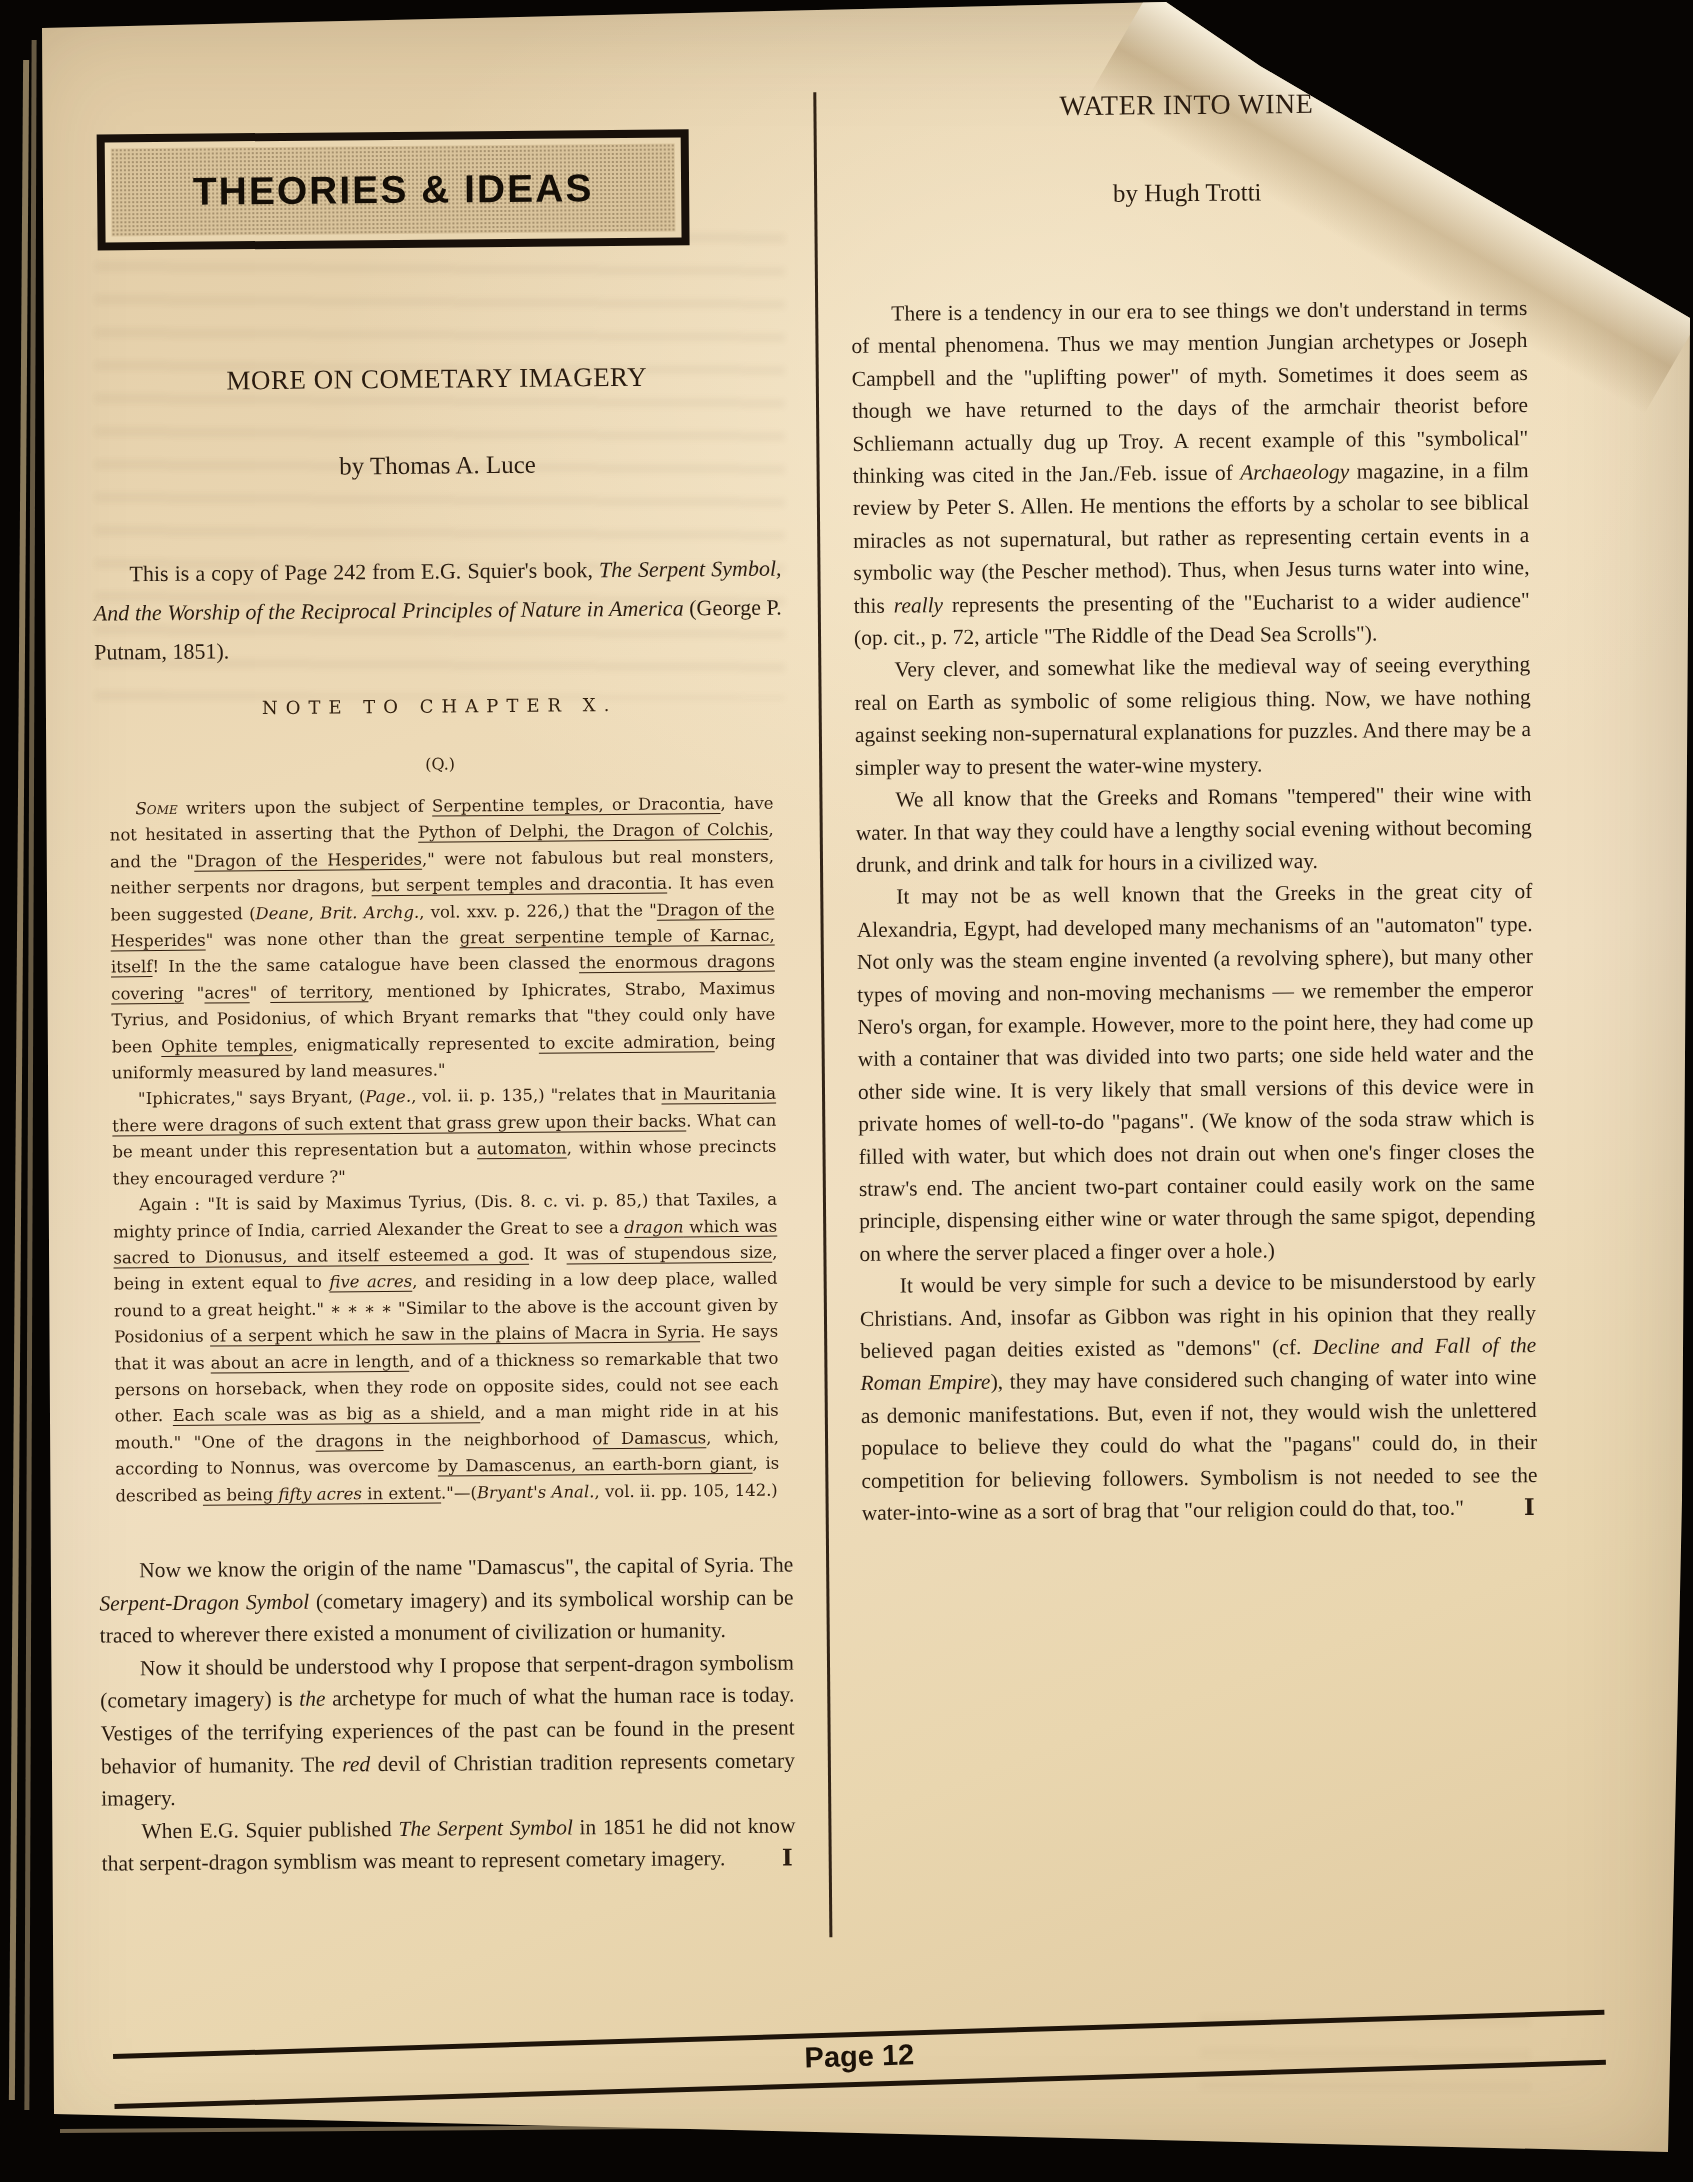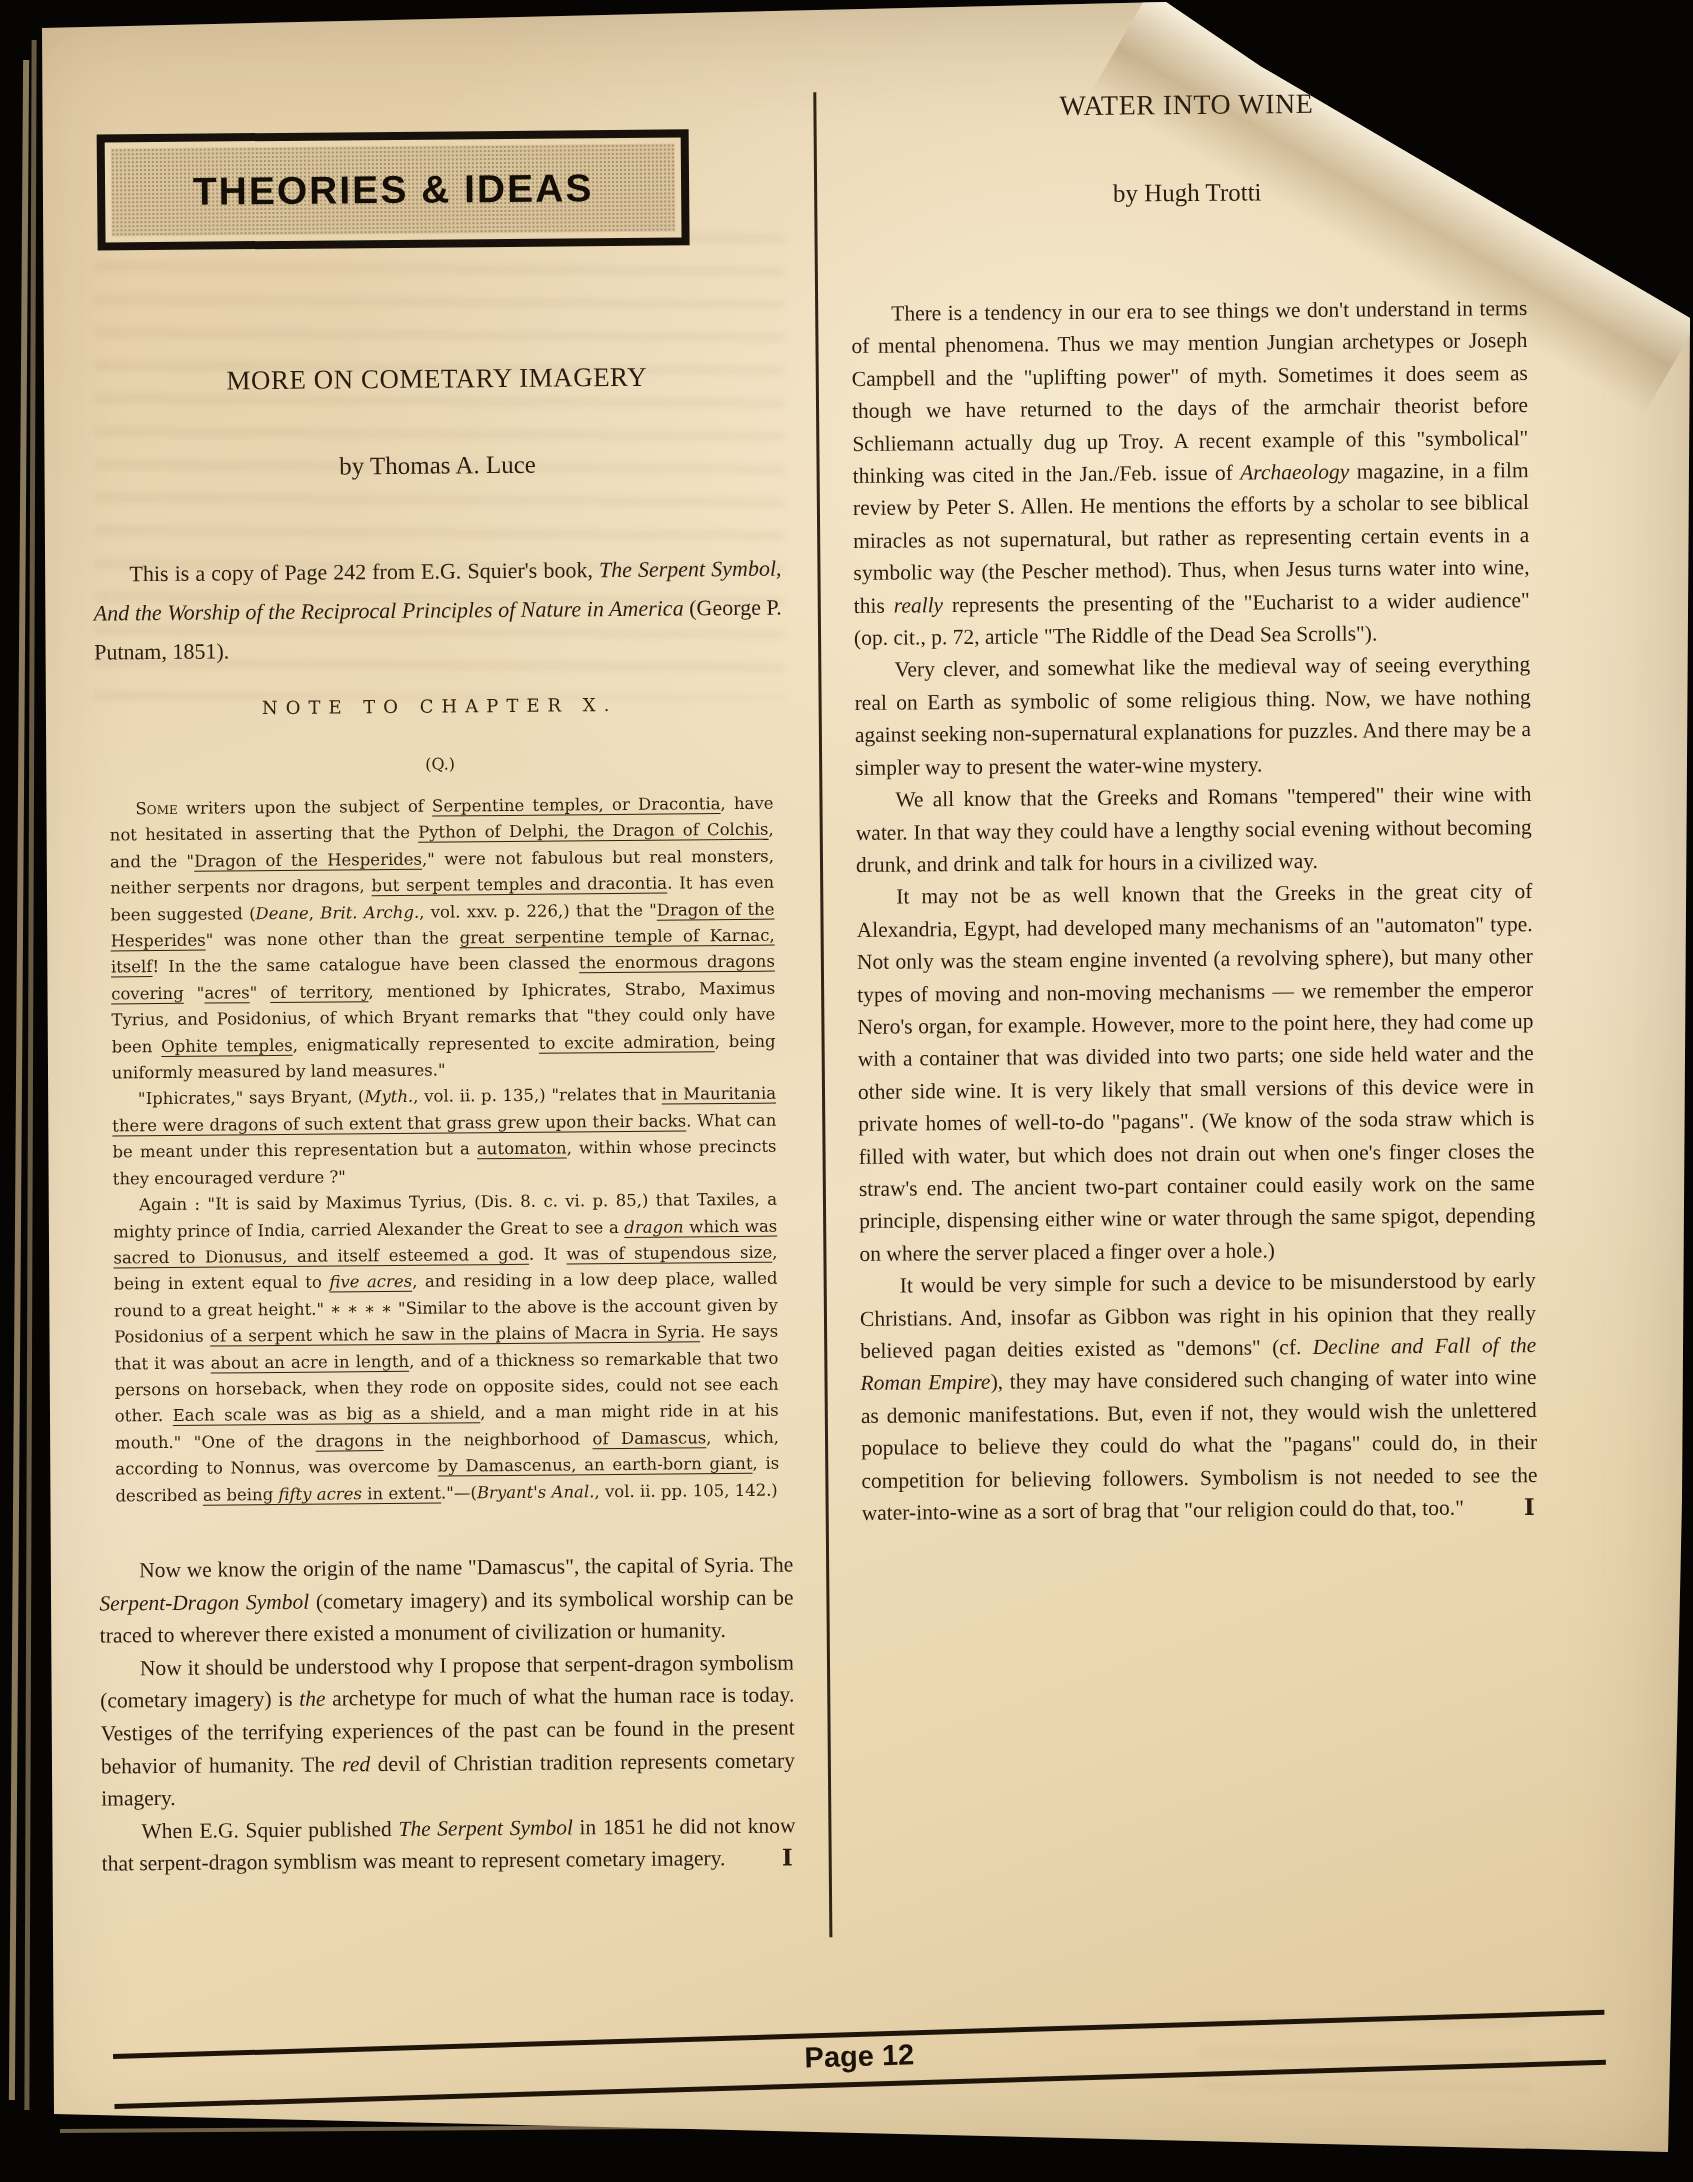--- a/index.html
+++ b/index.html
@@ -43,21 +43,21 @@
   .note-head{position:absolute;left:95px;top:692px;width:696px;text-align:center;
     font-family:"DejaVu Serif",serif;font-size:18px;letter-spacing:8px;color:#33210f;}
   .note-q{position:absolute;left:95px;top:751px;width:696px;text-align:center;
     font-family:"DejaVu Serif",serif;font-size:16px;color:#33210f;}
 
   .excerpt{position:absolute;left:112px;top:790px;width:664px;
     font-family:"DejaVu Serif",serif;font-size:16.5px;line-height:26.4px;
     text-align:justify;color:#301d0d;}
   .excerpt p{margin:0;text-indent:26px;}
   .excerpt u{text-decoration-thickness:1.4px;text-underline-offset:3.5px;}
-  .sc{font-variant:small-caps;}
+  .sc{font-variant:small-caps;font-style:italic;}
 
   .l-body{position:absolute;left:95px;top:1548px;width:694px;
     font-size:21.5px;line-height:32.6px;text-align:justify;}
   .l-body p{margin:0;text-indent:40px;}
 
   
   .divider{position:absolute;left:822px;top:92px;width:3px;height:1845px;background:#322417;}
 
   
   .r-title{position:absolute;left:858px;top:92px;width:674px;text-align:center;
@@ -99,21 +99,21 @@
 
       <h2 class="l-title">MORE ON COMETARY IMAGERY</h2>
       <div class="l-byline">by Thomas A. Luce</div>
       <p class="l-intro">This is a copy of Page 242 from E.G. Squier's book, <i>The Serpent Symbol, And the Worship of the Reciprocal Principles of Nature in America</i> (George P. Putnam, 1851).</p>
 
       <div class="note-head">NOTE TO CHAPTER X.</div>
       <div class="note-q">(Q.)</div>
 
       <div class="excerpt">
           <p><span class="sc">Some</span> writers upon the subject of <u>Serpentine temples, or Dracontia</u>, have not hesitated in asserting that the <u>Python of Delphi, the Dragon of Colchis</u>, and the "<u>Dragon of the Hesperides</u>," were not fabulous but real monsters, neither serpents nor dragons, <u>but serpent temples and dracontia</u>.  It has even been suggested (<i>Deane</i>, <i>Brit. Archg.</i>, vol. xxv. p. 226,) that the "<u>Dragon of the Hesperides</u>" was none other than the <u>great serpentine temple of Karnac, itself</u>!  In the the same catalogue have been classed <u>the enormous dragons covering</u> "<u>acres</u>" <u>of territory</u>, mentioned by Iphicrates, Strabo, Maximus Tyrius, and Posidonius, of which Bryant remarks that "they could only have been <u>Ophite temples</u>, enigmatically represented <u>to excite admiration</u>, being uniformly measured by land measures."</p>
-          <p>"Iphicrates," says Bryant, (<i>Myth.</i>, vol. ii. p. 135,) "relates that <u>in Mauritania there were dragons of such extent that grass grew upon their backs</u>.  What can be meant under this representation but a <u>automaton</u>, within whose precincts they encouraged verdure ?"</p>
+          <p>"Iphicrates," says Bryant, (<i>Page.</i>, vol. ii. p. 135,) "relates that <u>in Mauritania there were dragons of such extent that grass grew upon their backs</u>.  What can be meant under this representation but a <u>automaton</u>, within whose precincts they encouraged verdure ?"</p>
           <p>Again : "It is said by Maximus Tyrius, (Dis. 8. c. vi. p. 85,) that Taxiles, a mighty prince of India, carried Alexander the Great to see a <u><i>dragon</i> which was sacred to Dionusus, and itself esteemed a god</u>.  It <u>was of stupendous size</u>, being in extent equal to <u><i>five acres</i></u>, and residing in a low deep place, walled round to a great height."  ∗  ∗  ∗  ∗  "Similar to the above is the account given by Posidonius <u>of a serpent which he saw in the plains of Macra in Syria</u>.  He says that it was <u>about an acre in length</u>, and of a thickness so remarkable that two persons on horseback, when they rode on opposite sides, could not see each other.  <u>Each scale was as big as a shield</u>, and a man might ride in at his mouth."  "One of the <u>dragons</u> in the neighborhood <u>of Damascus</u>, which, according to Nonnus, was overcome <u>by Damascenus, an earth-born giant</u>, is described <u>as being <i>fifty acres</i> in extent</u>."—(<i>Bryant's Anal.</i>, vol. ii. pp. 105, 142.)</p>
         </div>
 
       <div class="l-body">
           <p>Now we know the origin of the name "Damascus", the capital of Syria.  The <i>Serpent-Dragon Symbol</i> (cometary imagery) and its symbolical worship can be traced to wherever there existed a monument of civilization or humanity.</p>
           <p>Now it should be understood why I propose that serpent-dragon symbolism (cometary imagery) is <i>the</i> archetype for much of what the human race is today.  Vestiges of the terrifying experiences of the past can be found in the present behavior of humanity.  The <i>red</i> devil of Christian tradition represents cometary imagery.</p>
           <p>When E.G. Squier published <i>The Serpent Symbol</i> in 1851 he did not know that serpent-dragon symblism was meant to represent cometary imagery.<span class="endmark">I</span></p>
         </div>
 
       <div class="divider"></div>

